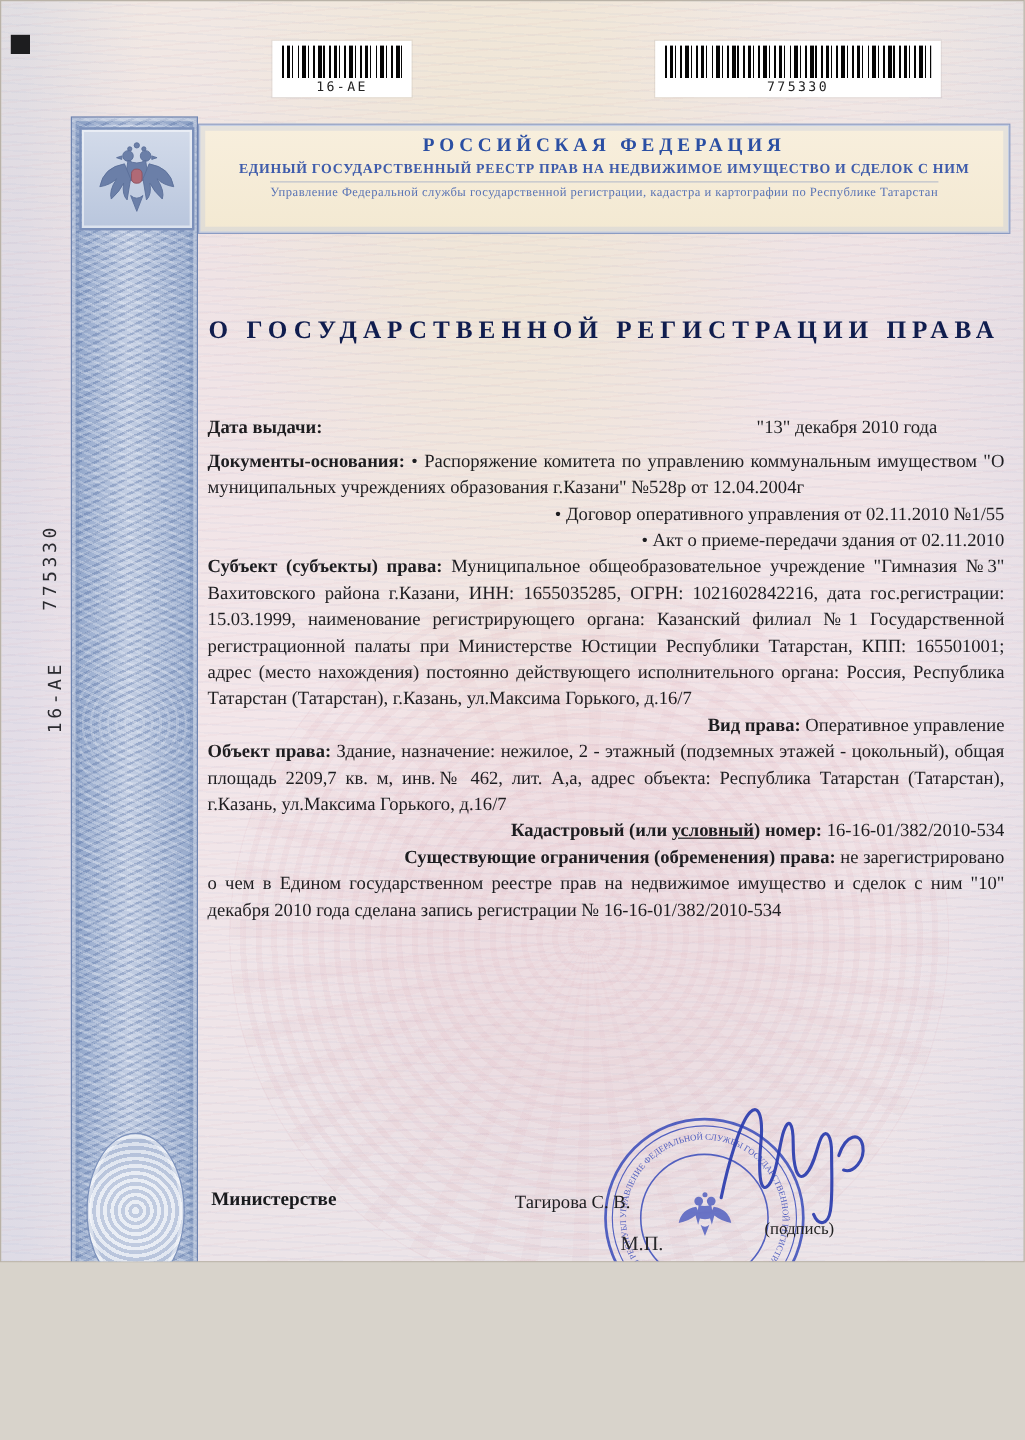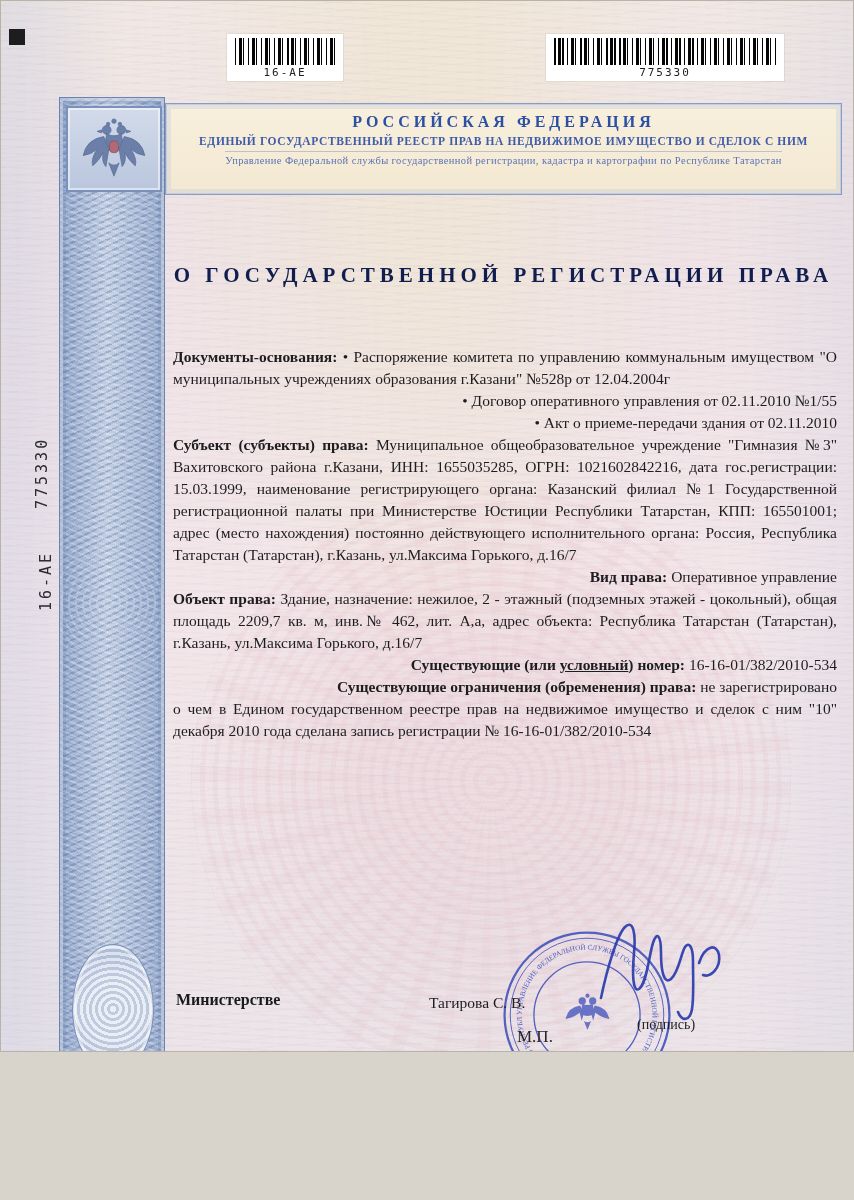--- a/index.html
+++ b/index.html
@@ -166,33 +166,37 @@
   <div class="header-band">
     <div class="h-country">РОССИЙСКАЯ  ФЕДЕРАЦИЯ</div>
     <div class="h-registry">ЕДИНЫЙ ГОСУДАРСТВЕННЫЙ РЕЕСТР ПРАВ НА НЕДВИЖИМОЕ ИМУЩЕСТВО И СДЕЛОК С НИМ</div>
     <div class="h-office">Управление Федеральной службы государственной регистрации, кадастра и картографии по Республике Татарстан</div>
   </div>
 
   <div class="subtitle">О  ГОСУДАРСТВЕННОЙ  РЕГИСТРАЦИИ  ПРАВА</div>
 
   <div class="body-col">
 
+    <div class="date-row">
+      <b>Дата выдачи:</b>
+      <span>"13" декабря 2010 года</span>
+    </div>
 
     <p class="para just"><b>Документы-основания:</b><span> • Распоряжение комитета по управлению коммунальным имуществом "О муниципальных учреждениях образования г.Казани" №528р от 12.04.2004г</span></p>
 
     <p class="para bullet">• Договор оперативного управления от 02.11.2010 №1/55</p>
     <p class="para bullet">• Акт о приеме-передачи здания от 02.11.2010</p>
 
     <p class="para just gap-top-sm"><b>Субъект (субъекты) права:</b><span> Муниципальное общеобразовательное учреждение "Гимназия №3" Вахитовского района г.Казани, ИНН: 1655035285, ОГРН: 1021602842216, дата гос.регистрации: 15.03.1999, наименование регистрирующего органа: Казанский филиал №1 Государственной регистрационной палаты при Министерстве Юстиции Республики Татарстан, КПП: 165501001; адрес (место нахождения) постоянно действующего исполнительного органа: Россия, Республика Татарстан (Татарстан), г.Казань, ул.Максима Горького, д.16/7</span></p>
 
     <p class="para gap-top"><b>Вид права:</b><span>  Оперативное управление</span></p>
 
     <p class="para just gap-top-sm"><b>Объект права:</b><span>  Здание, назначение: нежилое, 2 - этажный (подземных этажей - цокольный), общая площадь 2209,7 кв. м, инв.№ 462, лит. А,а, адрес объекта: Республика Татарстан (Татарстан), г.Казань, ул.Максима Горького, д.16/7</span></p>
 
-    <p class="para gap-top"><b><span>Существующие (или </span><span class="u">условный</span><span>) номер:</span></b><span> 16-16-01/382/2010-534</span></p>
+    <p class="para gap-top"><b><span>Кадастровый (или </span><span class="u">условный</span><span>) номер:</span></b><span> 16-16-01/382/2010-534</span></p>
 
     <p class="para gap-top-sm"><b>Существующие ограничения (обременения) права:</b><span> не зарегистрировано</span></p>
 
     <p class="para just gap-top-sm">о чем в Едином государственном реестре прав на недвижимое имущество и сделок с ним  "10" декабря 2010 года сделана запись регистрации № 16-16-01/382/2010-534</p>
   </div>
 
   <div class="registrar">Министерстве</div>
   <div class="reg-name">Тагирова С. В.</div>
 
   <svg class="seal" width="180" height="180" viewBox="0 0 190 190">

